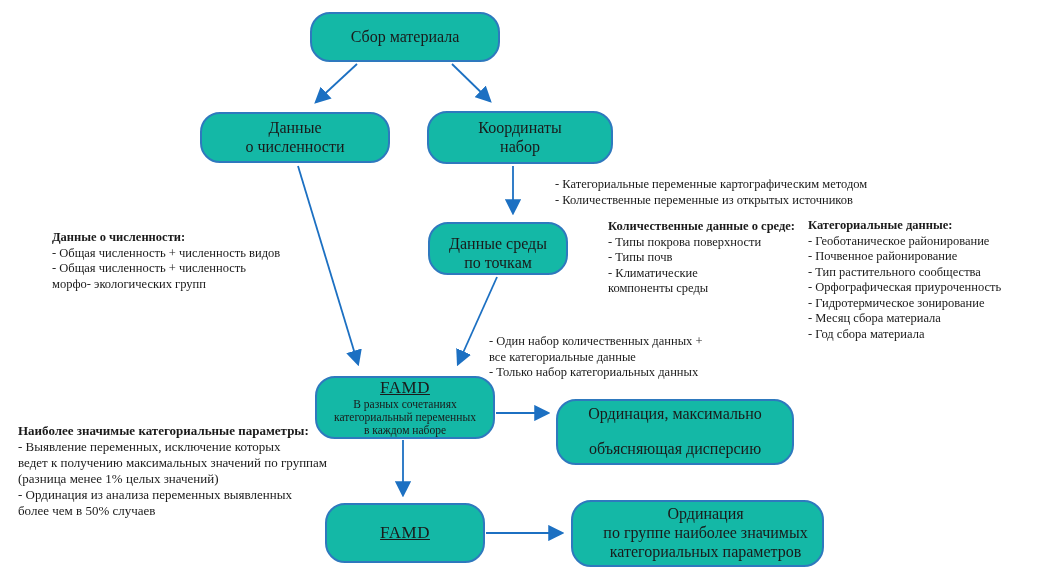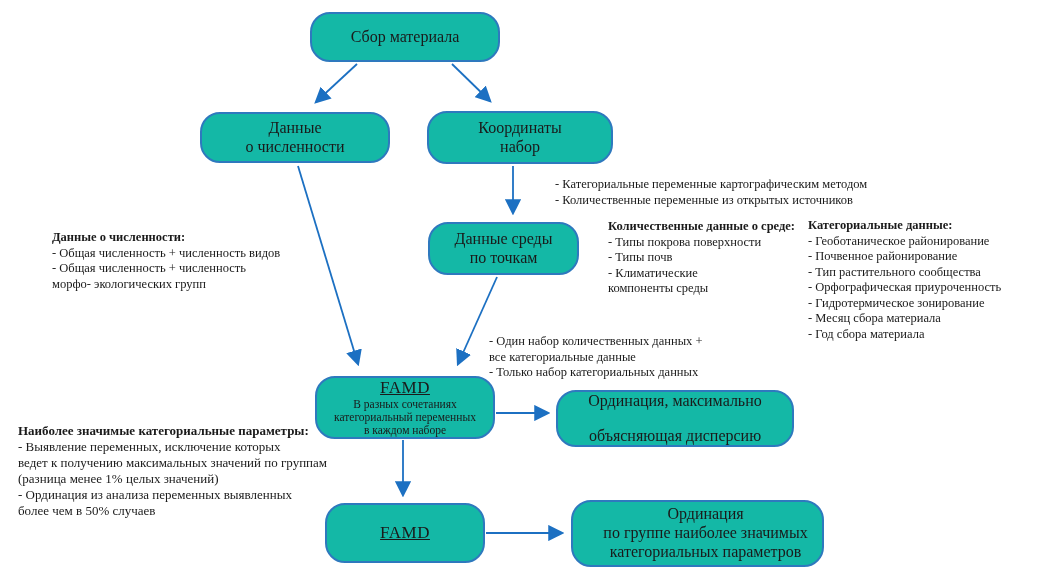--- a/index.html
+++ b/index.html
@@ -54,33 +54,33 @@
   <div class="box" style="left:200px;top:112px;width:190px;height:51px;">
     <div class="ln">Данные</div>
     <div class="ln">о численности</div>
   </div>
 
   <div class="box" style="left:427px;top:111px;width:186px;height:53px;">
     <div class="ln">Координаты</div>
     <div class="ln">набор</div>
   </div>
 
-  <div class="box" style="left:428px;top:222px;width:151px;height:53px;">
+  <div class="box" style="left:428px;top:222px;width:140px;height:53px;justify-content:flex-end;">
     <div class="ln">Данные среды</div>
     <div class="ln">по точкам</div>
   </div>
 
   <div class="box" style="left:315px;top:376px;width:180px;height:63px;">
     <div class="ln famd-title">FAMD</div>
     <div class="ln famd-sub">В разных сочетаниях</div>
     <div class="ln famd-sub">категориальный переменных</div>
     <div class="ln famd-sub">в каждом наборе</div>
   </div>
 
-  <div class="box" style="left:556px;top:390px;width:238px;height:57px;gap:16px;">
+  <div class="box" style="left:556px;top:399px;width:238px;height:66px;gap:16px;">
     <div class="ln">Ординация, максимально</div>
     <div class="ln">объясняющая дисперсию</div>
   </div>
 
   <div class="box" style="left:325px;top:503px;width:160px;height:60px;">
     <div class="ln famd-title">FAMD</div>
   </div>
 
   <div class="box" style="left:571px;top:500px;width:253px;height:67px;padding-left:16px;">
     <div class="ln">Ординация</div>

